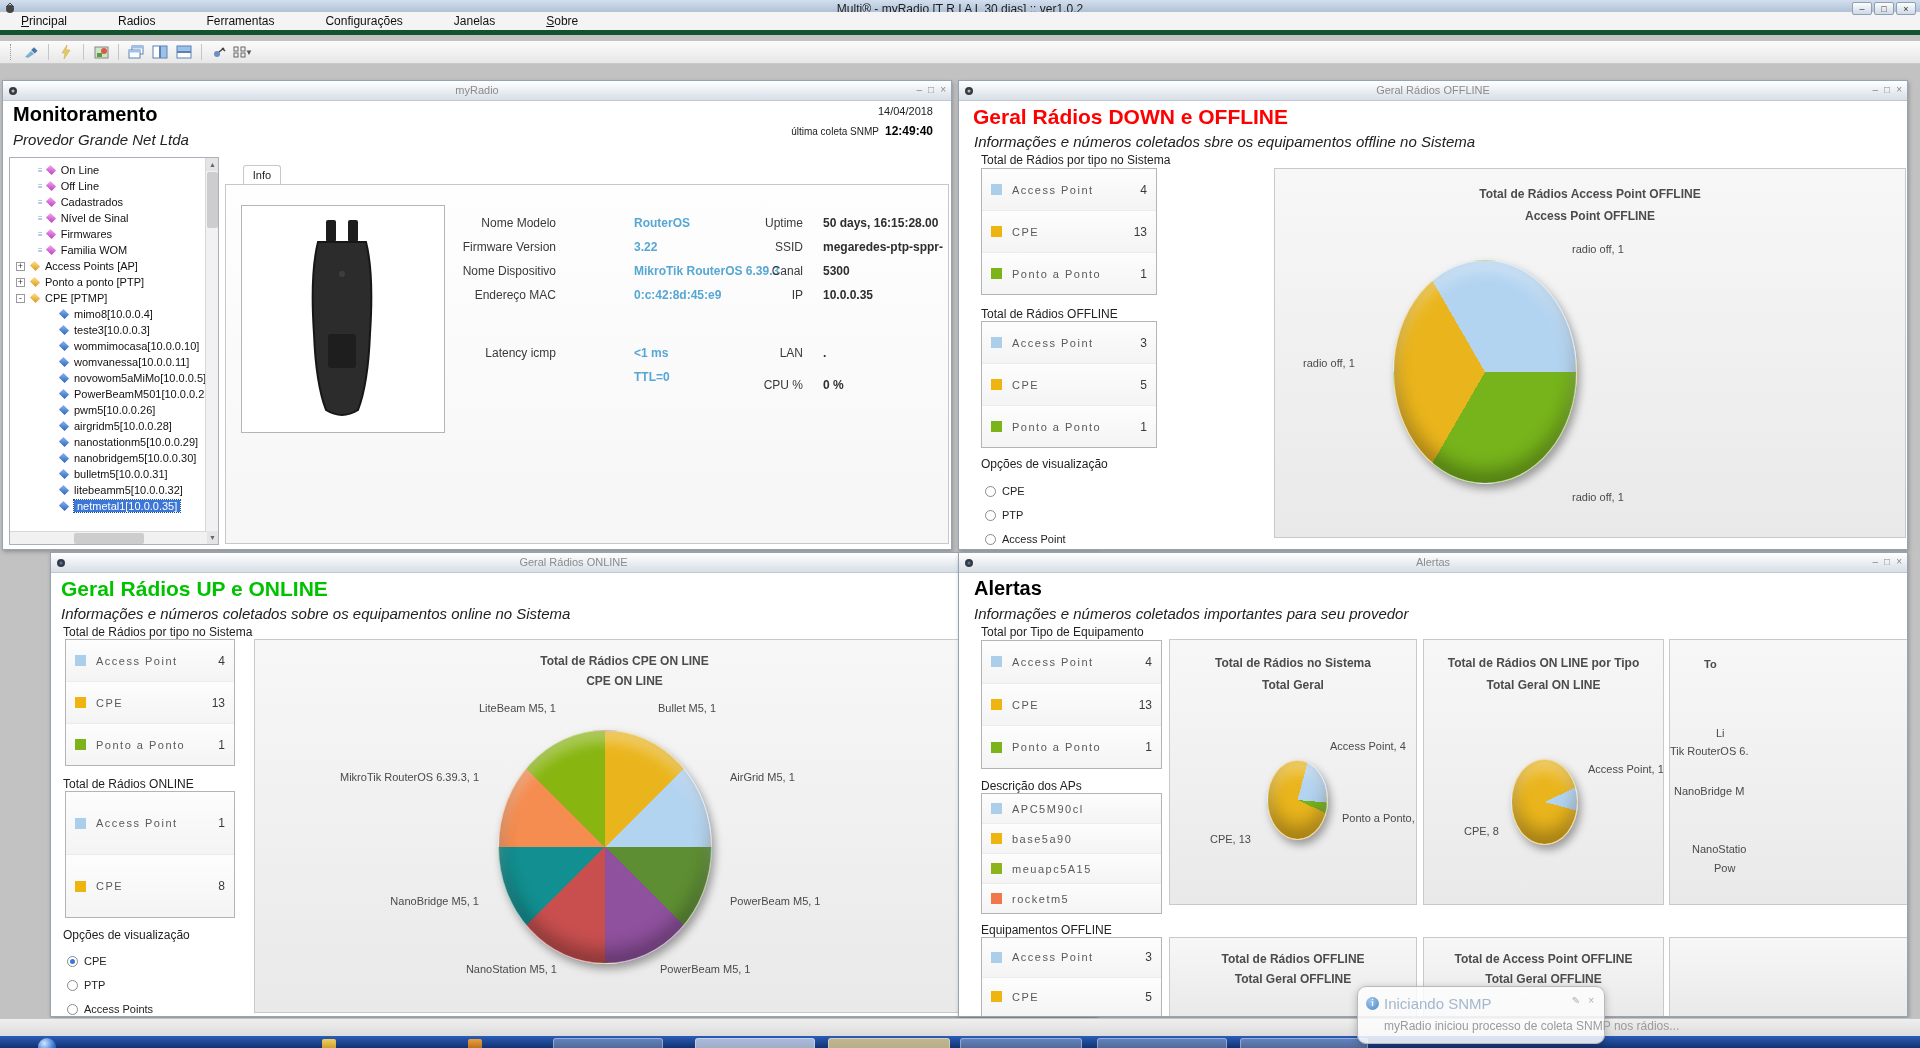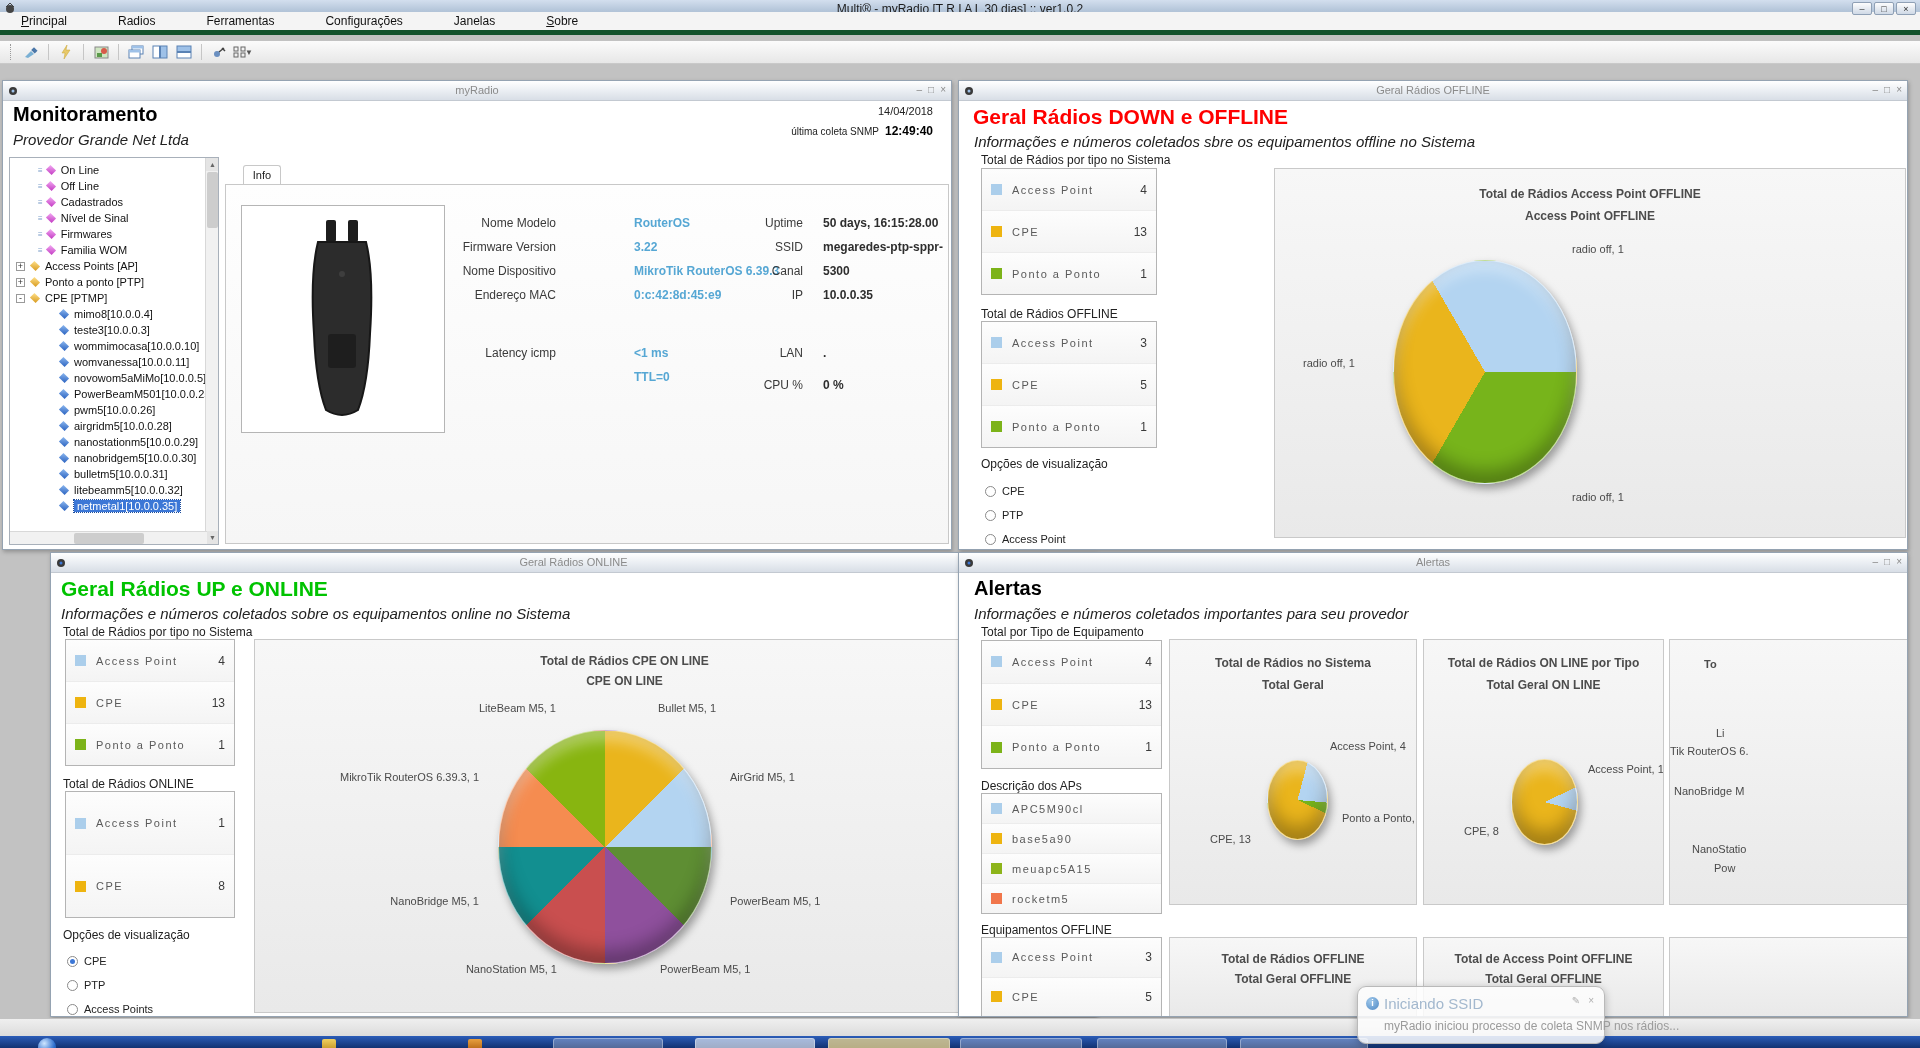--- a/index.html
+++ b/index.html
@@ -613,21 +613,21 @@
     </div>
     <div class="cpanel" style="left:464px; top:384px; width:241px; height:81px;">
       <div class="ctitle" style="top:14px;">Total de Access Point OFFLINE</div>
       <div class="ctitle" style="top:34px;">Total Geral OFFLINE</div>
     </div>
     <div class="cpanel" style="left:710px; top:384px; width:240px; height:81px;"></div>
   </div>
 
   <div id="popup">
     <span class="picon">i</span>
-    <span class="ptitle">Iniciando SSID</span>
+    <span class="ptitle">Iniciando SNMP</span>
     <span class="ptools">
       <span>✎</span>
       <span>×</span>
     </span>
     <span class="pmsg">myRadio iniciou processo de coleta SNMP nos rádios...</span>
   </div>
 
   <div id="statusstrip"></div>
 
   <div id="taskbar">

